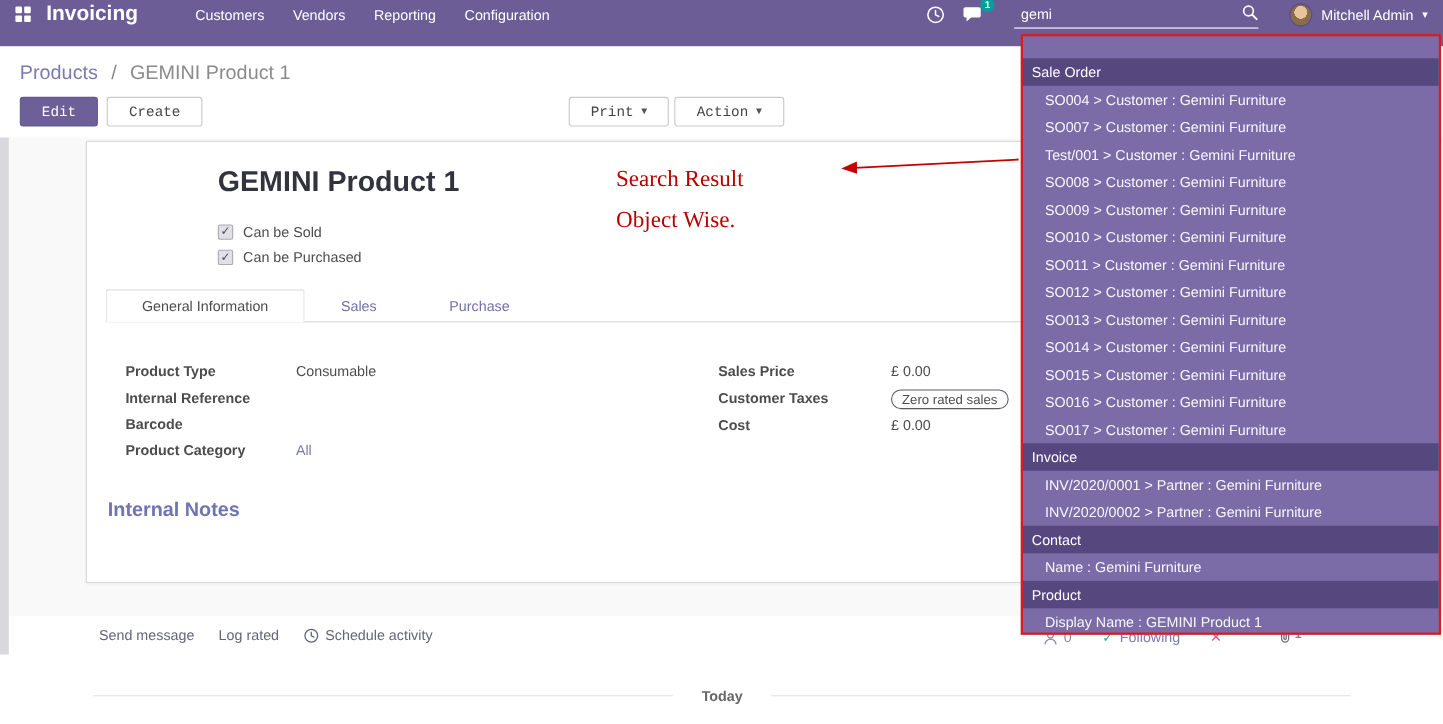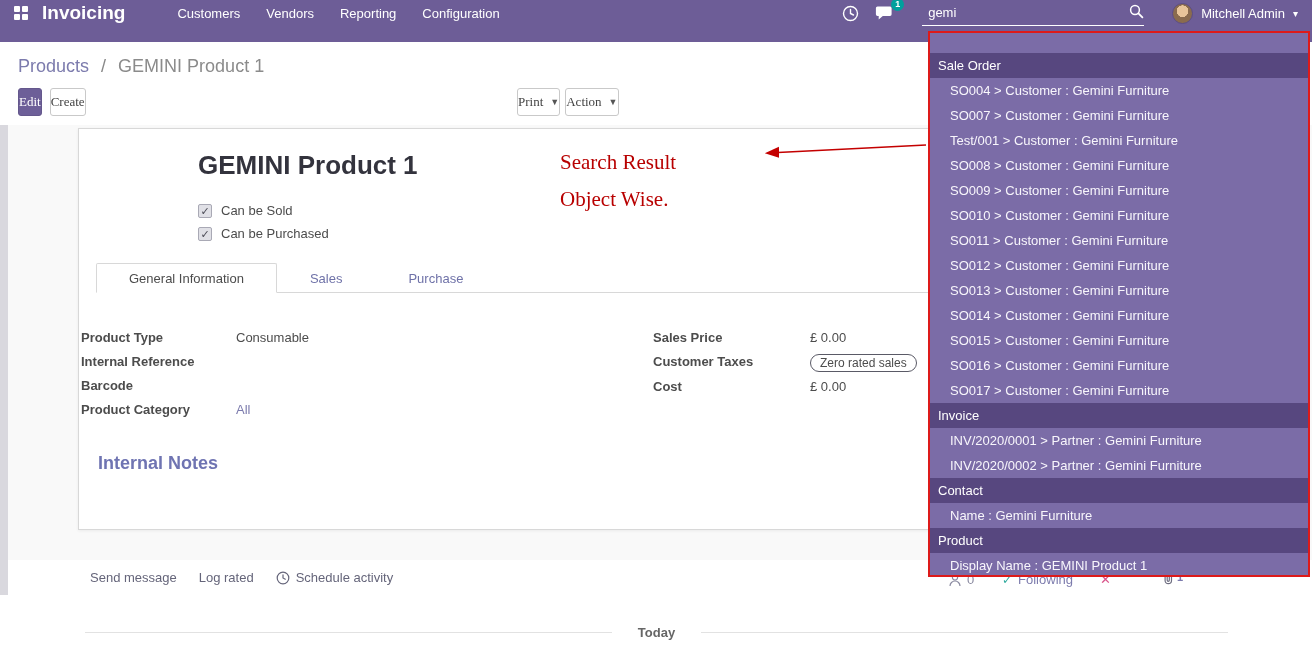--- a/index.html
+++ b/index.html
@@ -22,38 +22,38 @@
 .avatar{width:21px;height:21px;border-radius:50%;background:radial-gradient(circle at 50% 38%,#e8c49a 0 38%,#96corr 39%,#8a6b4e 100%);background:radial-gradient(circle at 50% 38%,#e8c49a 0 38%,#8a6b4e 39% 100%);border:1px solid #5c4d85}
 .caret{font-size:10px}
 
 
 .breadcrumb-row{position:absolute;left:18px;top:56px;font-size:18px}
 .bc-link{color:#7c7bad;cursor:pointer}
 .bc-sep{color:#888;margin:0 7px}
 .bc-current{color:#8b8b8b}
 .btn-row{position:absolute;left:18px;top:88px;display:flex;gap:8px;z-index:6}
 .center-btns{position:absolute;left:517px;top:88px;display:flex;gap:5px;z-index:6}
-.btn{font-size:13px;padding:5px 0;border-radius:3px;border:1px solid transparent;cursor:pointer;font-family:Liberation Serif, serif;display:flex;align-items:center}
+.btn{font-size:13px;padding:5px 19px;border-radius:3px;border:1px solid transparent;cursor:pointer;font-family:Liberation Mono, monospace;display:flex;align-items:center}
 .btn-primary{background:#6d5f98;color:#fff;border-color:#64578c}
 .btn-default{background:#fff;color:#444;border-color:#c9c9c9}
 .caret2{font-size:9px;margin-left:7px;color:#555}
 
 
 .sheet-bg{position:absolute;left:0;top:125px;width:100%;height:435px;background:#f9f9f9}
 .left-strip{position:absolute;left:0;top:125px;width:8px;height:470px;background:#d9d8de;z-index:5}
 .card{position:absolute;left:78px;top:128px;width:1146px;height:402px;background:#fff;border:1px solid #d8d8d8;box-shadow:0 1px 3px rgba(0,0,0,.06)}
 .form-title{position:absolute;left:198px;top:150px;font-size:26px;font-weight:bold;color:#33333d;z-index:2}
 .cb-block{position:absolute;left:198px;top:203px;z-index:2}
 .cb-row{display:flex;align-items:center;margin-bottom:8px}
 .cb-box{width:14px;height:14px;background:#e0e0e6;border:1px solid #a9a9b5;border-radius:2px;font-size:11px;line-height:12px;text-align:center;color:#4a4a55;margin-right:9px;cursor:pointer}
 .cb-label{font-weight:normal}
 .tabs{position:absolute;left:96px;top:263px;width:1110px;display:flex;border-bottom:1px solid #d8d8d8;z-index:2}
 .tab{padding:7px 32px 6px;font-size:13px;color:#6f72a8;cursor:pointer;border:1px solid transparent;margin-bottom:-1px}
 .tab.active{background:#fff;color:#4c4c4c;border-color:#d8d8d8 #d8d8d8 #fff #d8d8d8;border-radius:2px 2px 0 0}
-.fields-left{position:absolute;left:81px;top:330px;width:430px;z-index:2}
+.fields-left{position:absolute;left:114px;top:330px;width:430px;z-index:2}
 .fields-right{position:absolute;left:653px;top:330px;width:290px;z-index:2}
 .field-row{display:flex;align-items:flex-start;min-height:17px;margin-bottom:7px}
 .f-label{width:155px;flex:none;font-weight:bold;color:#4c4c4c}
 .fields-right .f-label{width:157px}
 .f-value{color:#4c4c4c}
 .f-value.link{color:#7c7bad;cursor:pointer}
 .f-value.tag{border:1px solid #5a5a66;border-radius:10px;padding:0 9px;font-size:12px;line-height:16px;color:#4c4c4c}
 .notes-heading{position:absolute;left:98px;top:453px;font-size:18px;font-weight:bold;color:#6f74b2;z-index:2}
 
 

